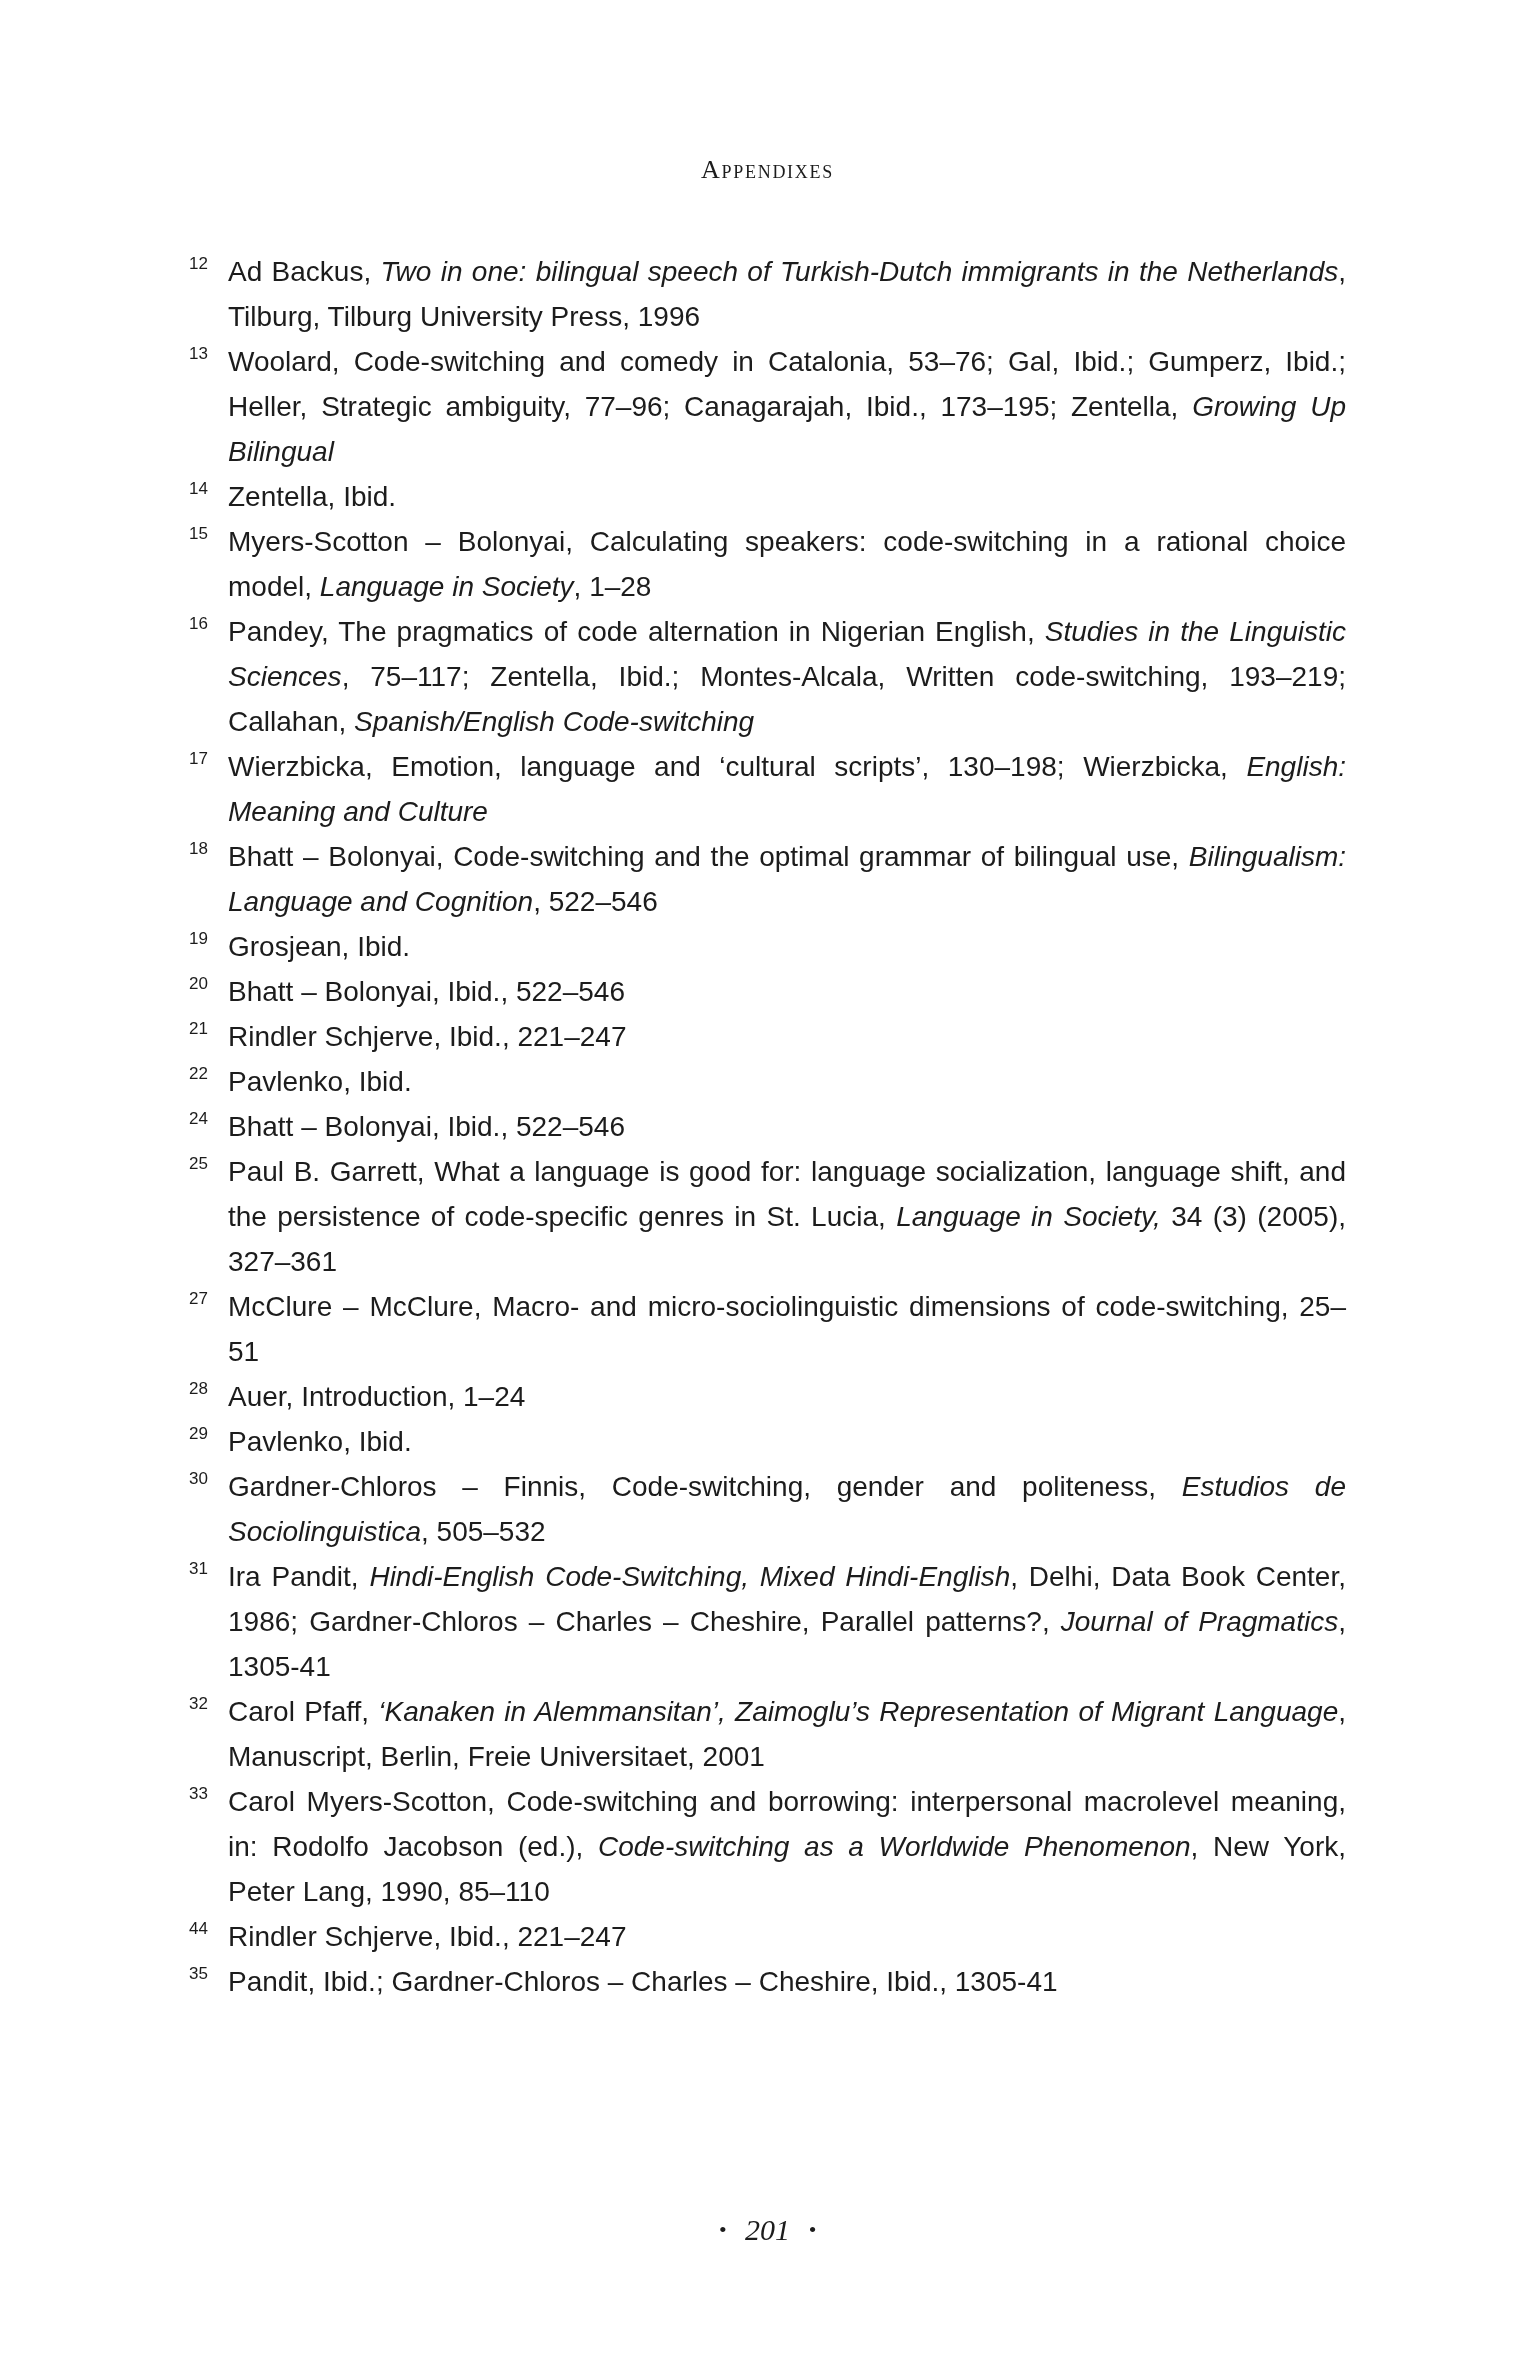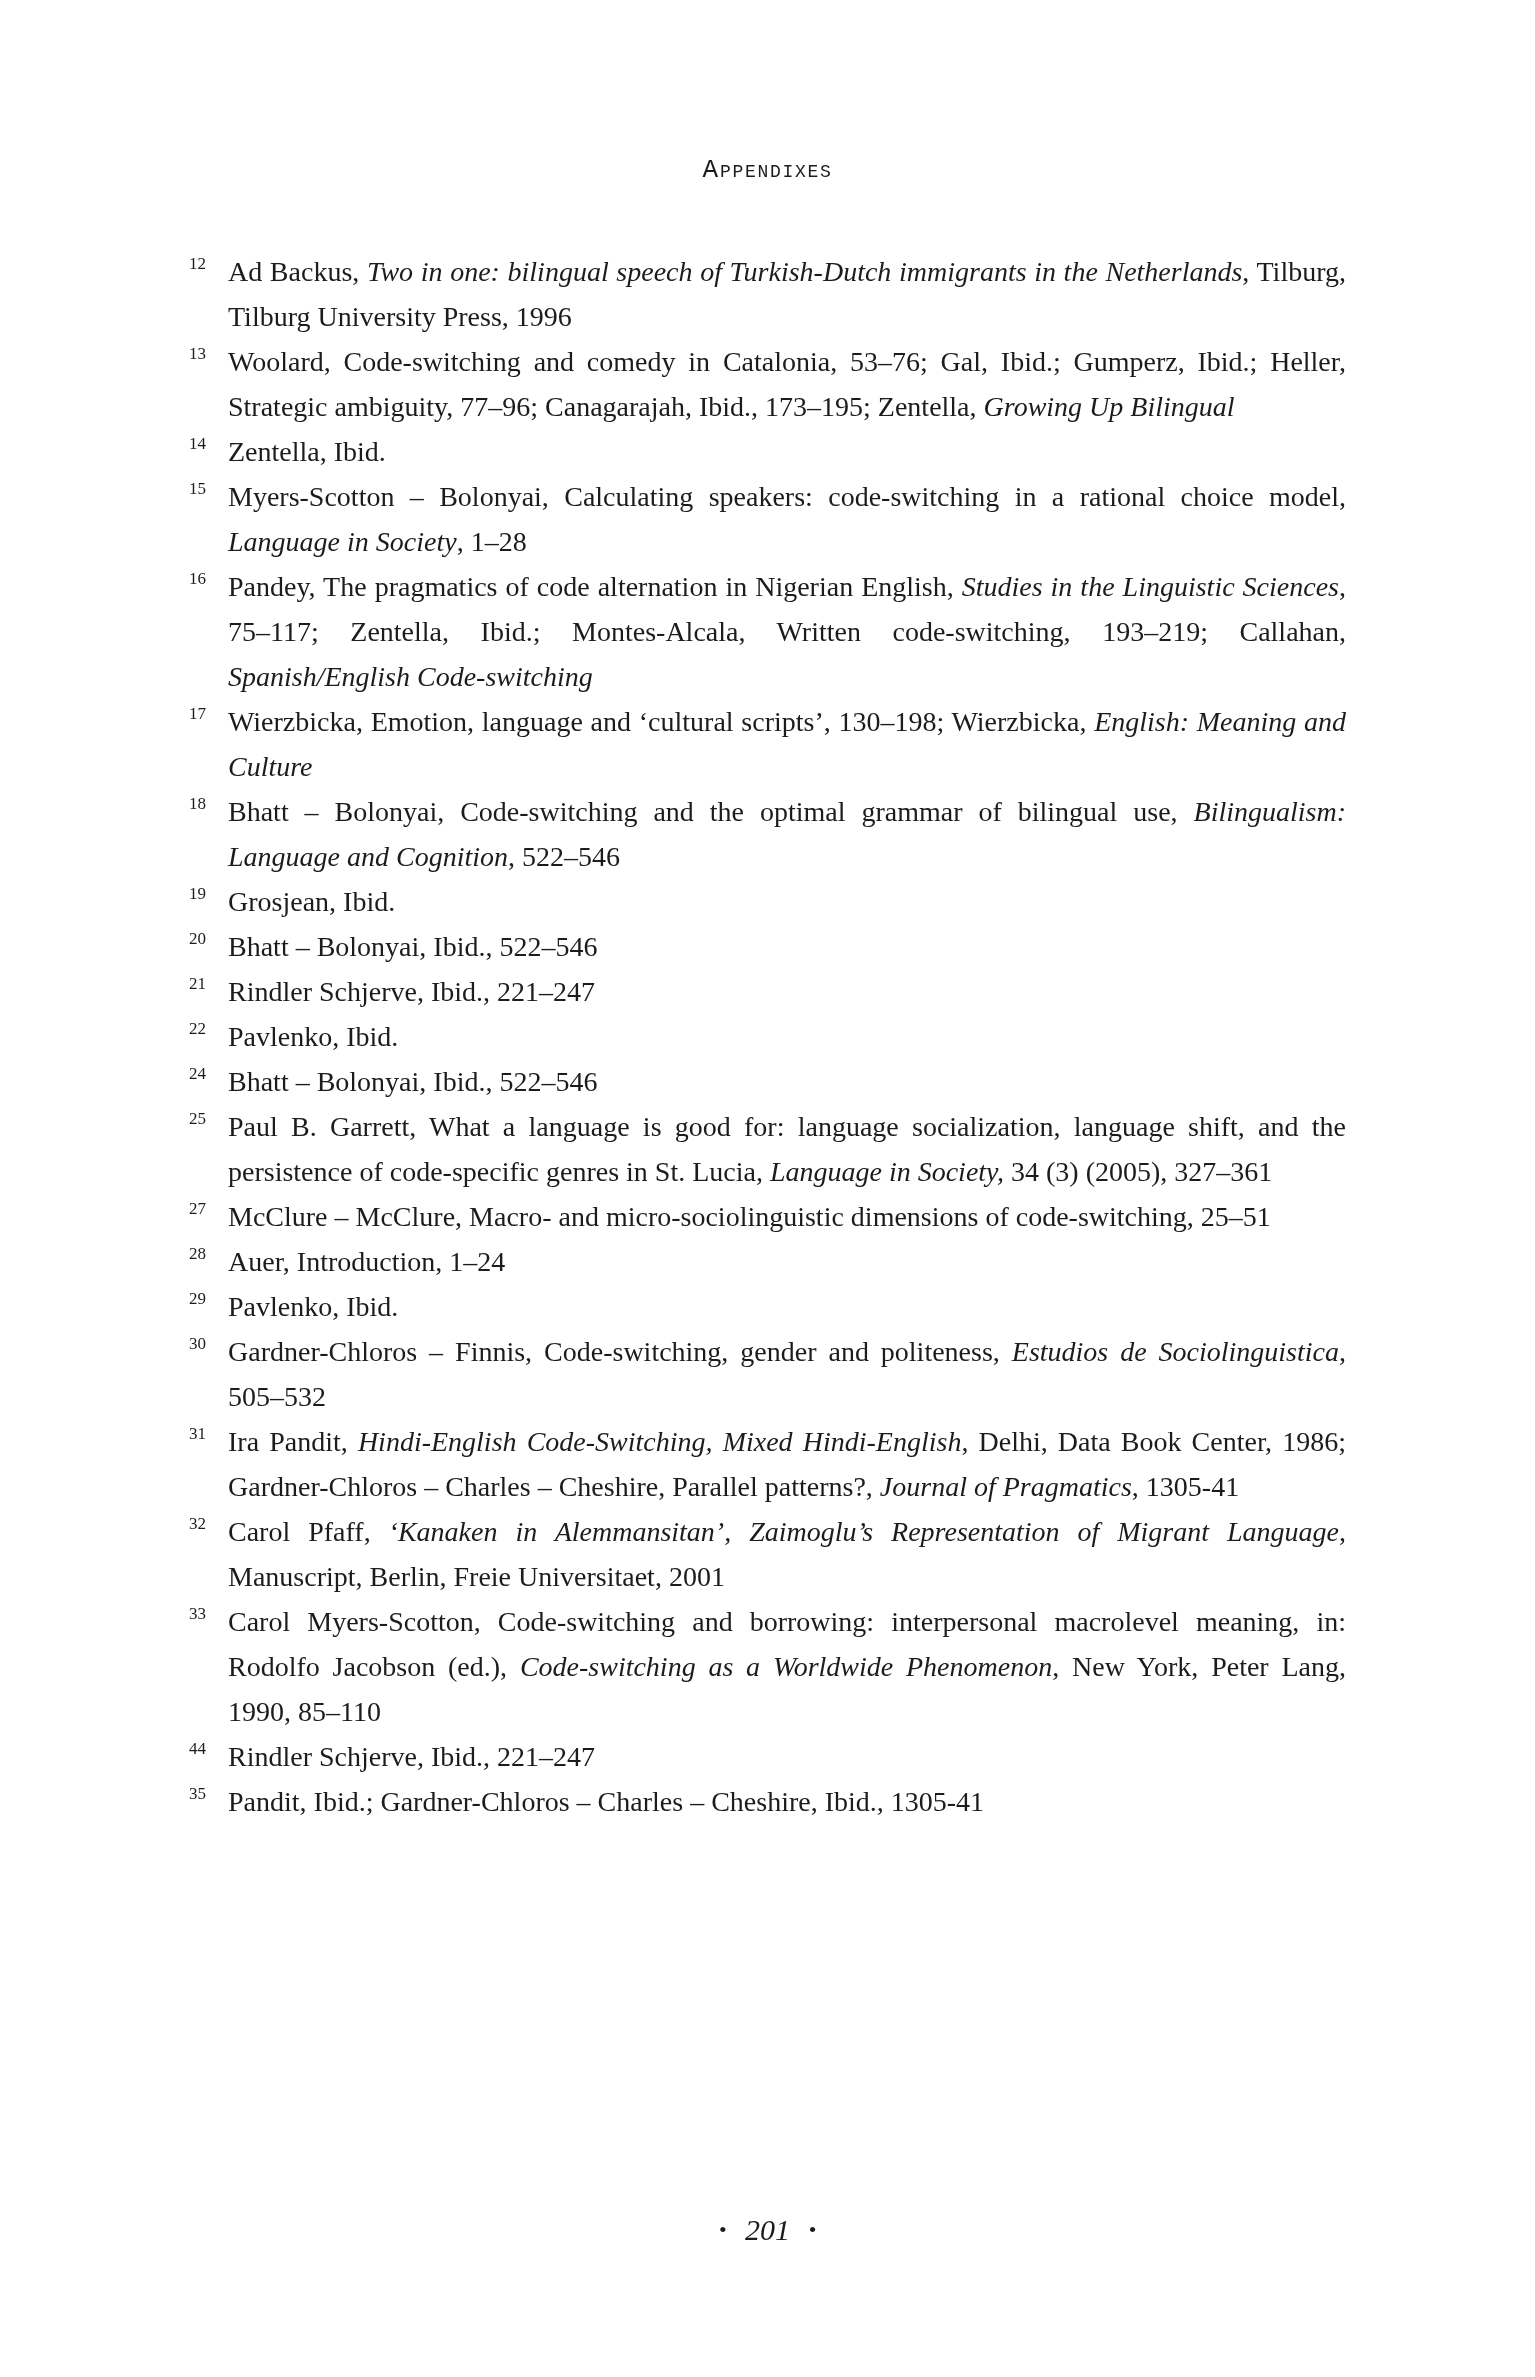--- a/index.html
+++ b/index.html
@@ -1,22 +1,22 @@
 <!DOCTYPE html>
 <html style="font-size:13.4px"><head>
 <meta charset="utf-8">
 <style>
   html, body { margin: 0; padding: 0; background: #ffffff; }
   body { width: 1535px; height: 2377px; position: relative; overflow: hidden;
          font-family: "DejaVu Serif", "Liberation Serif", serif; color: #1c1c1c; }
   .running-head { position: absolute; top: 153px; left: 0; width: 1535px; text-align: center;
-         font-family: Liberation Mono, monospace; font-size: 26px; font-variant: small-caps;
+         font-family: Liberation Serif, serif; font-size: 26px; font-variant: small-caps;
          letter-spacing: 1.7px; line-height: 34px; }
   .notes { position: absolute; top: 249px; left: 228px; width: 1118px;
-         font-family: Liberation Serif, serif; font-size: 28px; line-height: 45px; }
+         font-family: Liberation Sans, sans-serif; font-size: 28px; line-height: 45px; }
   .note { position: relative; margin: 0; padding: 0; text-align: justify; text-align-last: left; }
   .note-num { position: absolute; left: -39px; top: -7.6px; font-size: 17px; line-height: 45px; }
   .note-text i { font-style: italic; }
   .folio { position: absolute; top: 2211px; left: 0; width: 1535px; text-align: center;
          font-family: "Liberation Serif", serif; font-size: 30px; line-height: 37px; font-style: italic; }
   .folio .dot { font-size: 22px; padding: 0 18.5px; position: relative; top: -3.4px; }
 </style>
 </head>
 <body>
 

